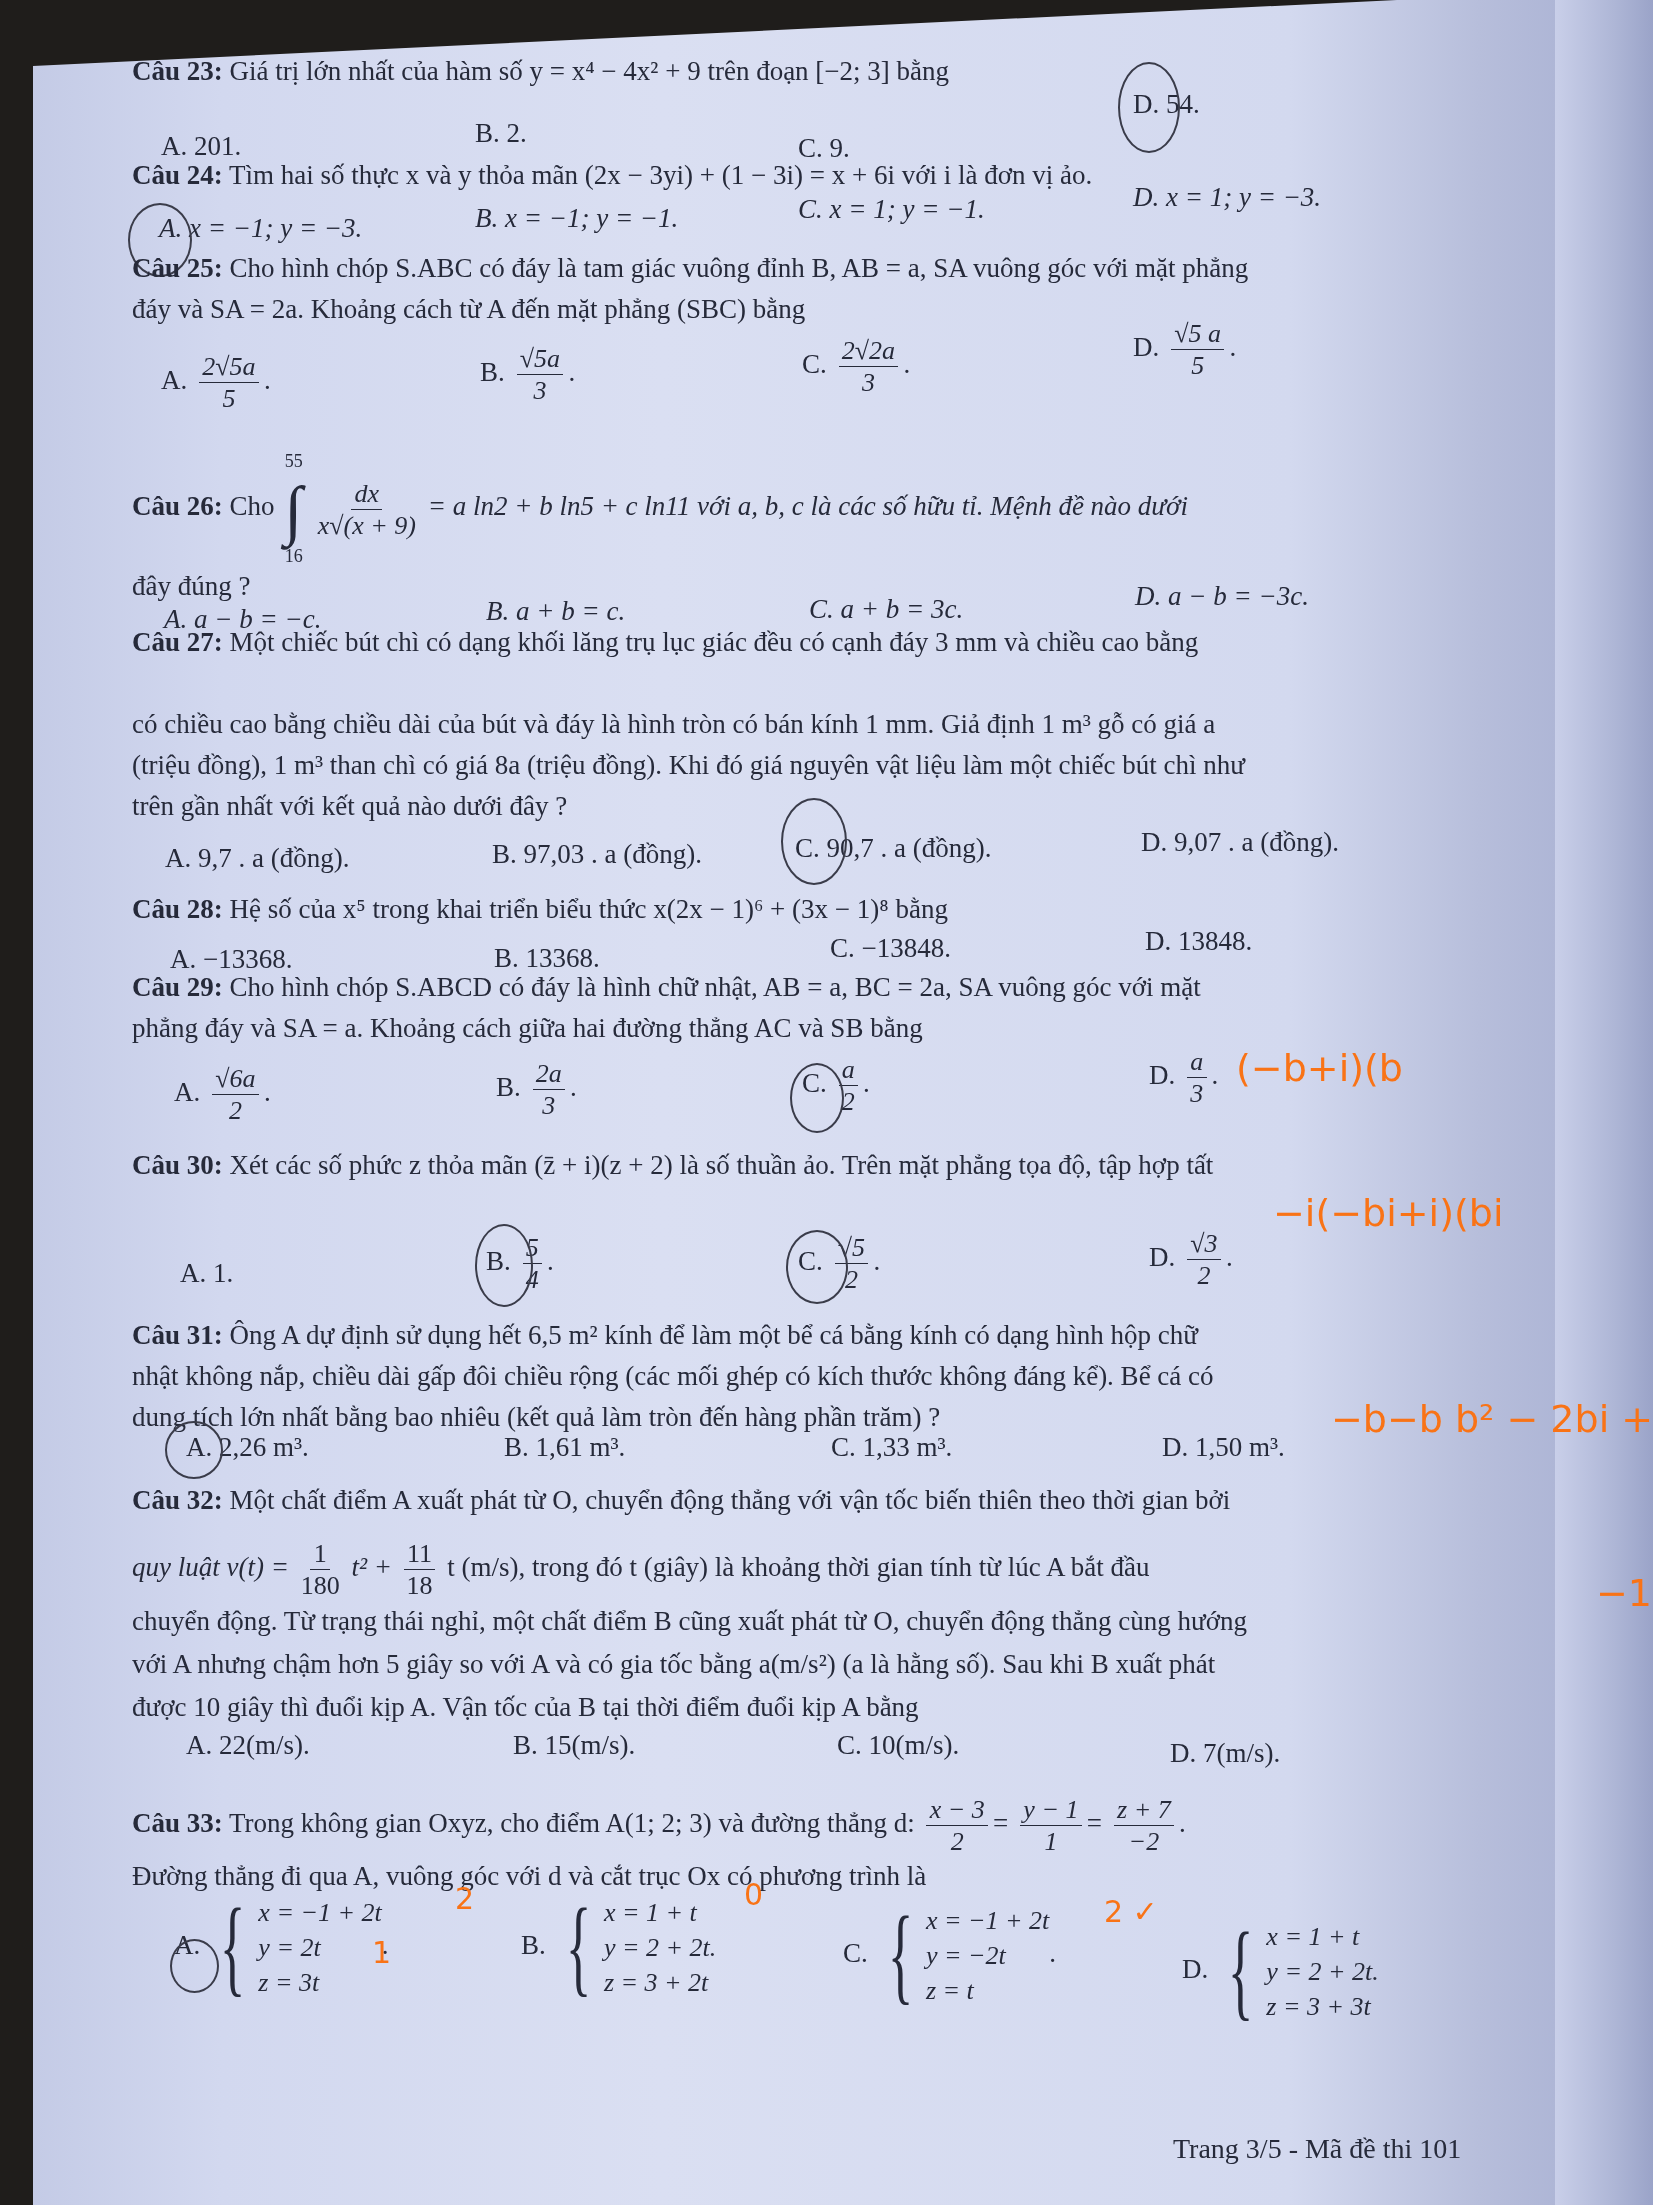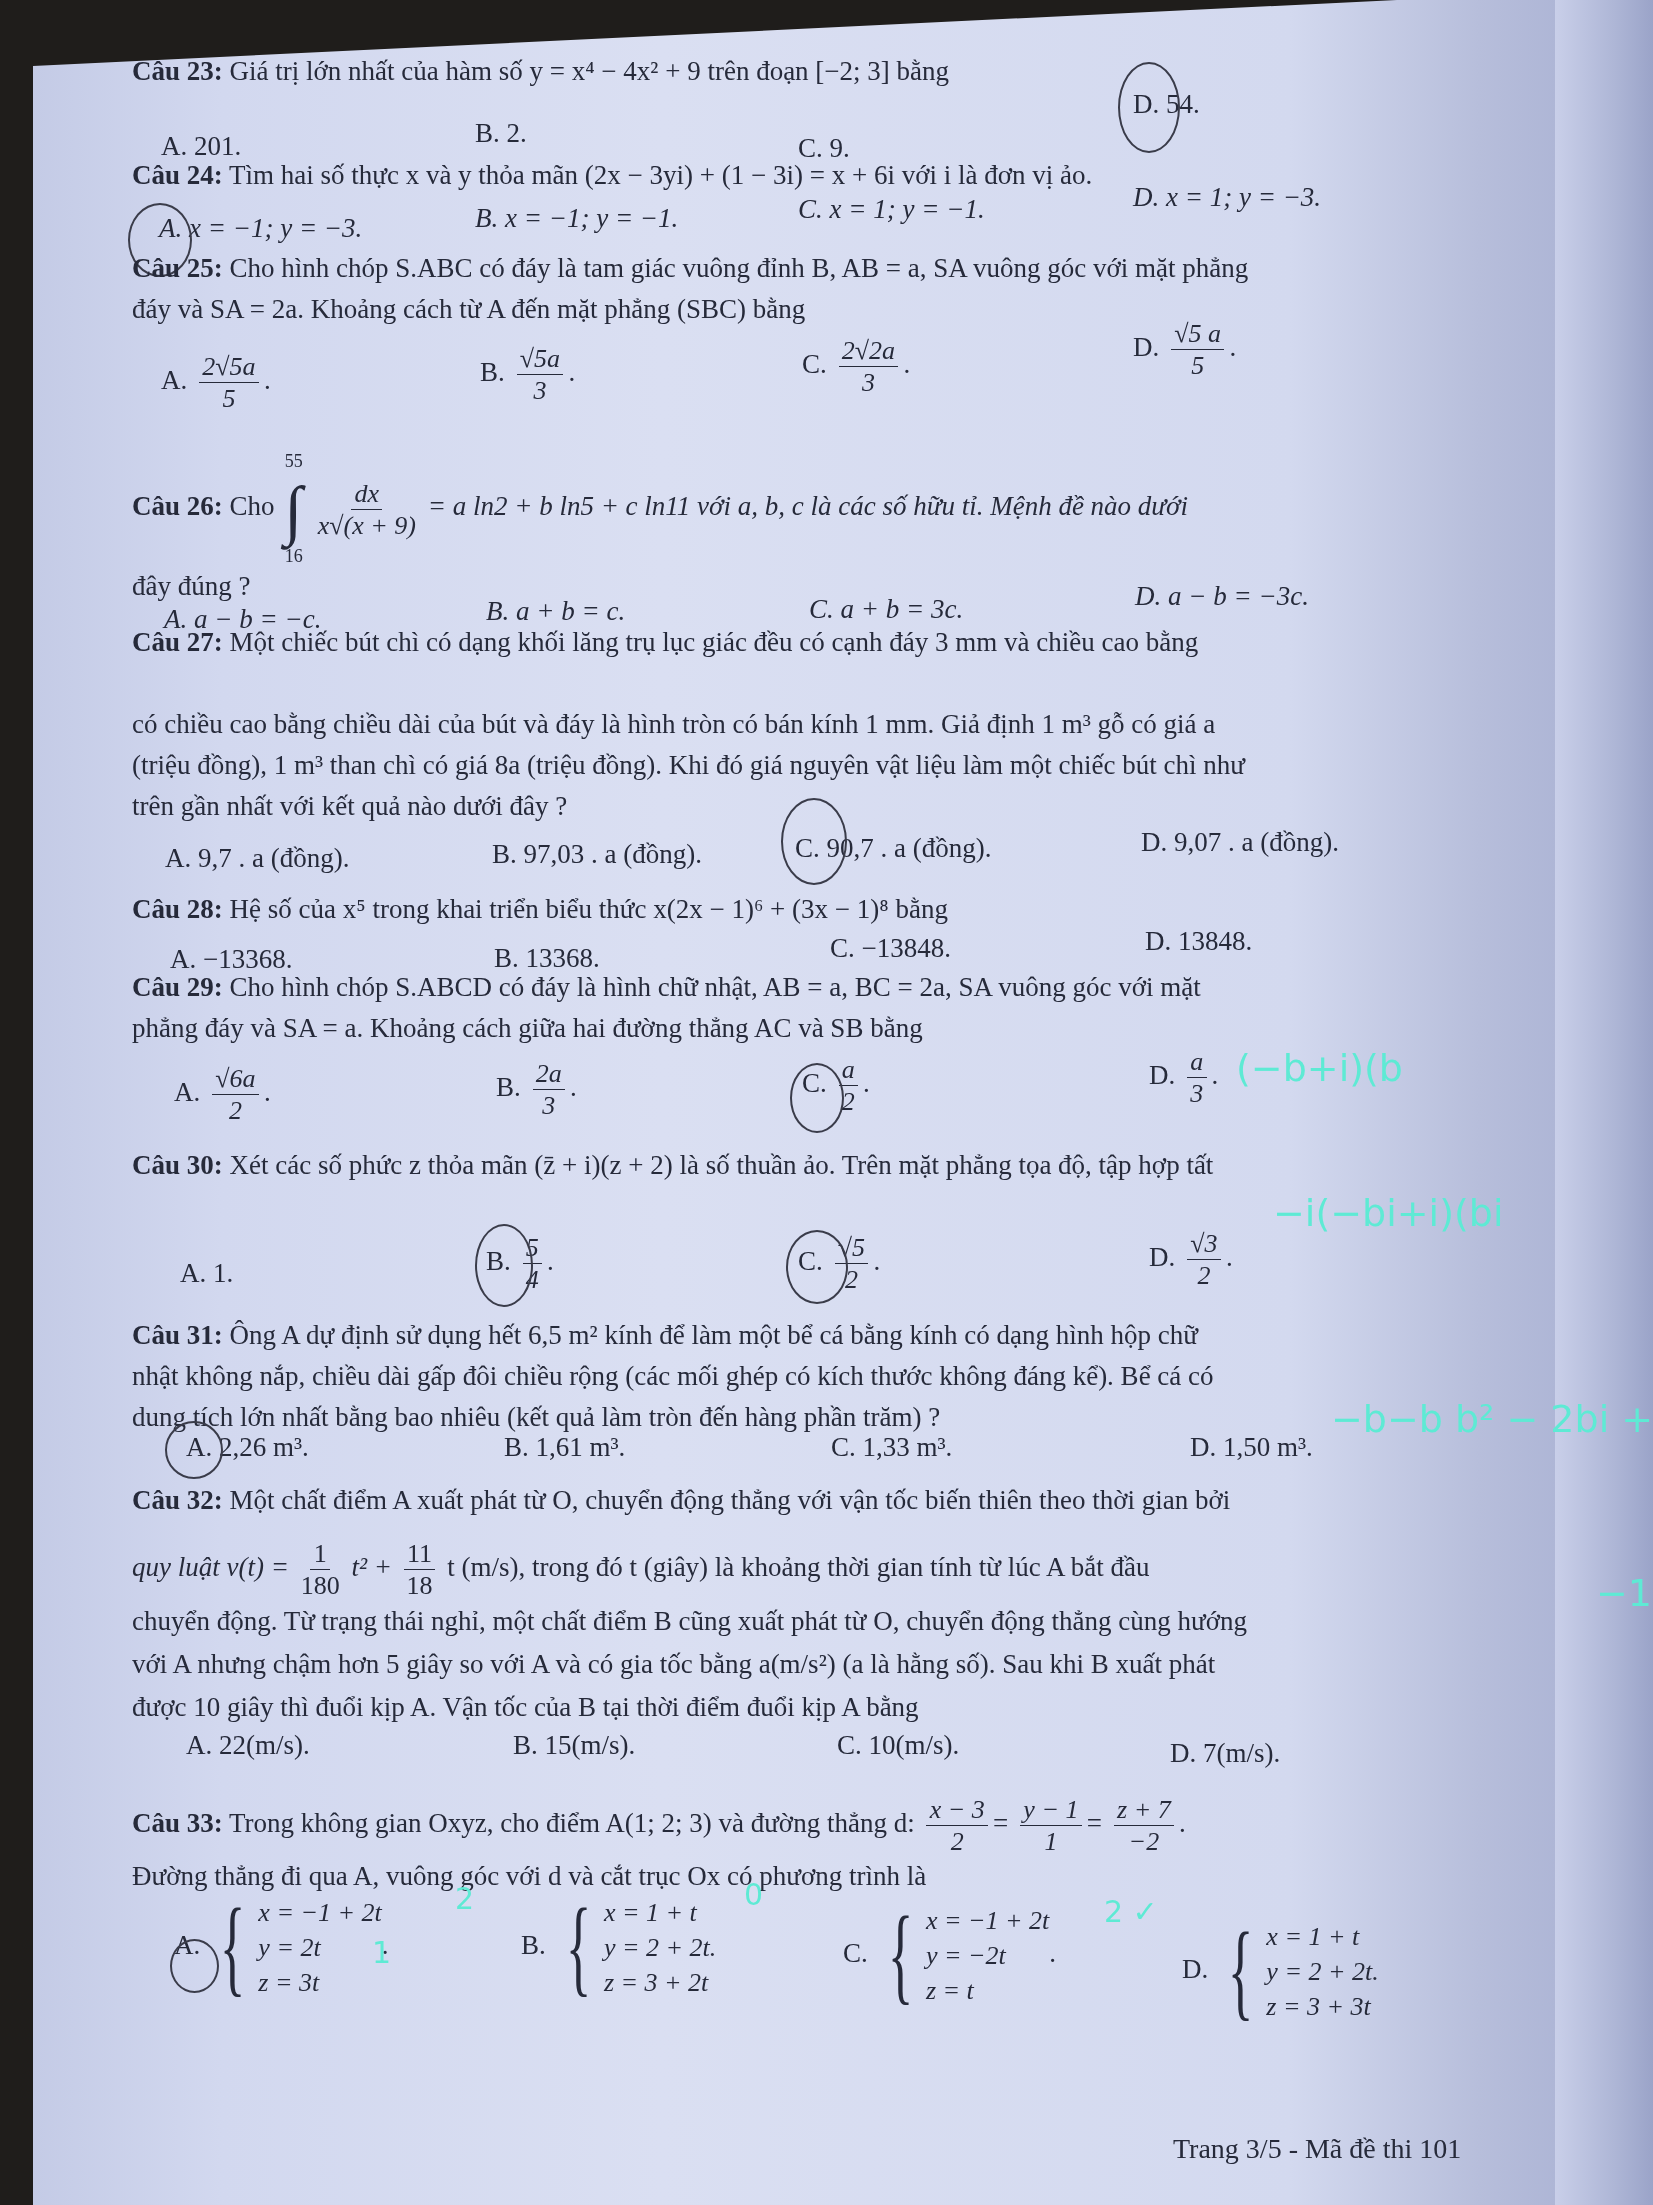--- a/index.html
+++ b/index.html
@@ -17,21 +17,21 @@
   }
   .fold { position:absolute; left:1555px; top:0; width:99px; height:2205px;
     background:linear-gradient(90deg,#c9cfe9,#aeb6d6 60%,#9aa3c8); }
   .q { position:absolute; left:132px; width:1323px; font-size:27px; line-height:41px; }
   .q b.lbl { font-weight:bold; }
   .opt { position:absolute; font-size:27px; white-space:nowrap; }
   .math { font-style:italic; }
   .frac { display:inline-flex; flex-direction:column; align-items:center; vertical-align:middle; margin:0 5px; font-size:26px; line-height:31px; }
   .frac .num { border-bottom:1.7px solid #262a3a; padding:0 3.3px; }
   .circle { position:absolute; border:2.5px solid #3a3c4a; border-radius:50%; }
-  .hand { position:absolute; font-family:"DejaVu Sans",sans-serif; color:#5eead4; font-size:38px; white-space:nowrap; }
+  .hand { position:absolute; font-family:"DejaVu Sans",sans-serif; color:#f97316; font-size:38px; white-space:nowrap; }
   .footer { position:absolute; left:1173px; top:2133px; font-size:28px; }
   .sys { display:inline-flex; vertical-align:middle; align-items:center; }
   .sys .brace { font-size:107px; line-height:107px; font-weight:200; transform:scaleX(0.5); }
   .sys .rows { display:flex; flex-direction:column; font-size:26px; line-height:35px; font-style:italic; }
 </style>
 </head>
 <body>
 
 <div class="bg-corner" style="left:0;top:0;width:1654px;height:2205px;"></div>
 <div class="paper"></div>
@@ -205,21 +205,21 @@
 <div class="q" style="top:1315px;">
   <b class="lbl">Câu 31:</b>
   <span>Ông A dự định sử dụng hết 6,5 m² kính để làm một bể cá bằng kính có dạng hình hộp chữ</span><br>
   <span>nhật không nắp, chiều dài gấp đôi chiều rộng (các mối ghép có kích thước không đáng kể). Bể cá có</span><br>
   <span>dung tích lớn nhất bằng bao nhiêu (kết quả làm tròn đến hàng phần trăm) ?</span>
 </div>
 <div class="opt" style="left:186px;top:1432px;">A. 2,26 m³.</div>
 <div class="circle" style="left:165px;top:1421px;width:54px;height:54px;"></div>
 <div class="opt" style="left:504px;top:1432px;">B. 1,61 m³.</div>
 <div class="opt" style="left:831px;top:1432px;">C. 1,33 m³.</div>
-<div class="opt" style="left:1190px;top:1432px;">D. 1,50 m³.</div>
+<div class="opt" style="left:1162px;top:1432px;">D. 1,50 m³.</div>
 <div class="hand" style="left:1331px;top:1397px;">−b−b b² − 2bi +</div>
 
 <div class="q" style="top:1480px;">
   <b class="lbl">Câu 32:</b>
   <span>Một chất điểm A xuất phát từ O, chuyển động thẳng với vận tốc biến thiên theo thời gian bởi</span>
 </div>
 <div class="q" style="top:1534px;line-height:66px;">
   <span class="math">quy luật v(t) =</span>
   <span class="frac">
       <span class="num">1</span>

